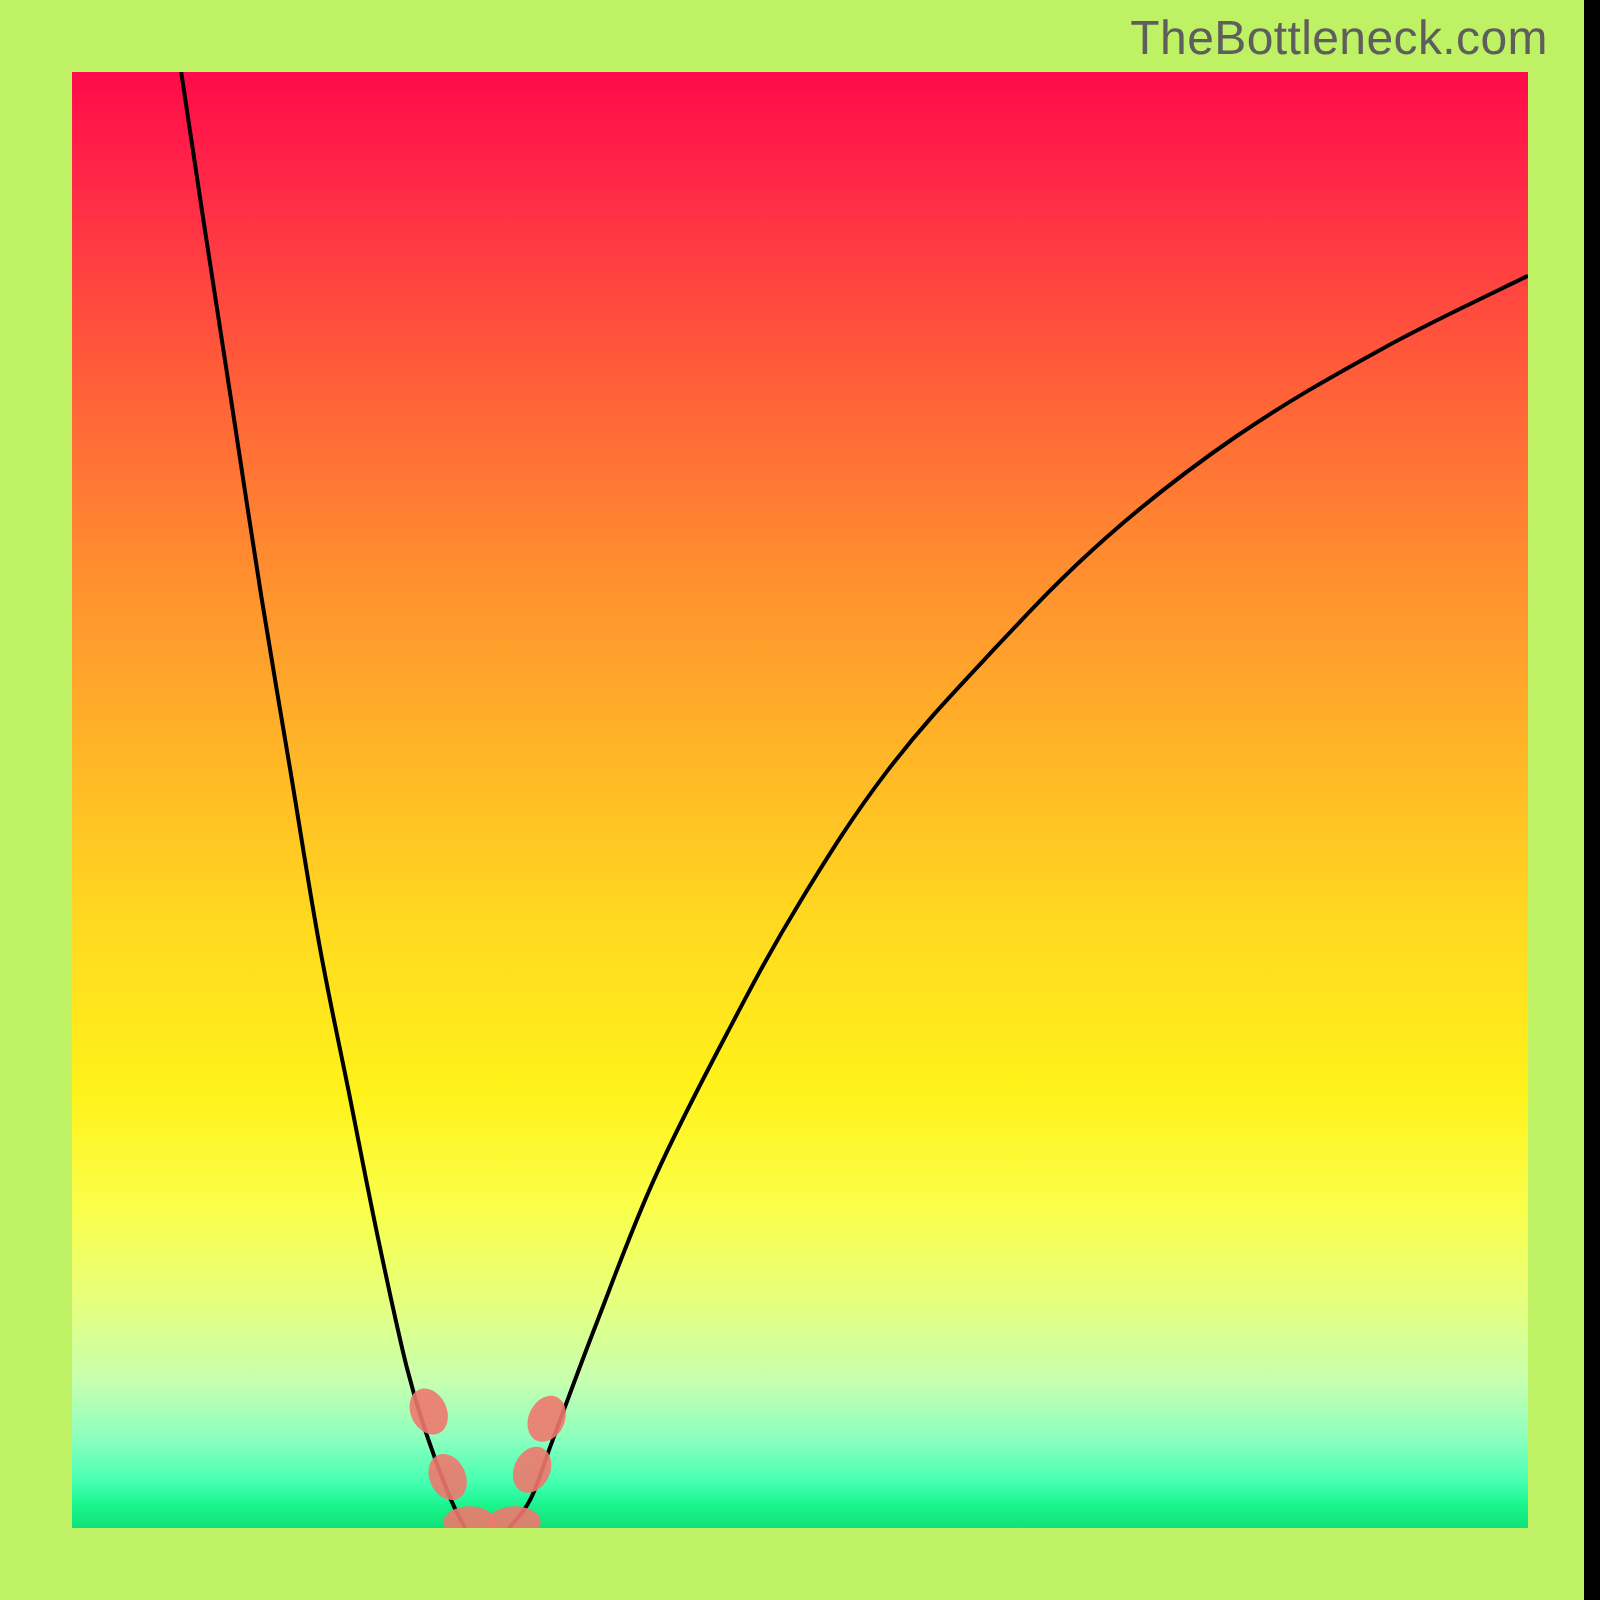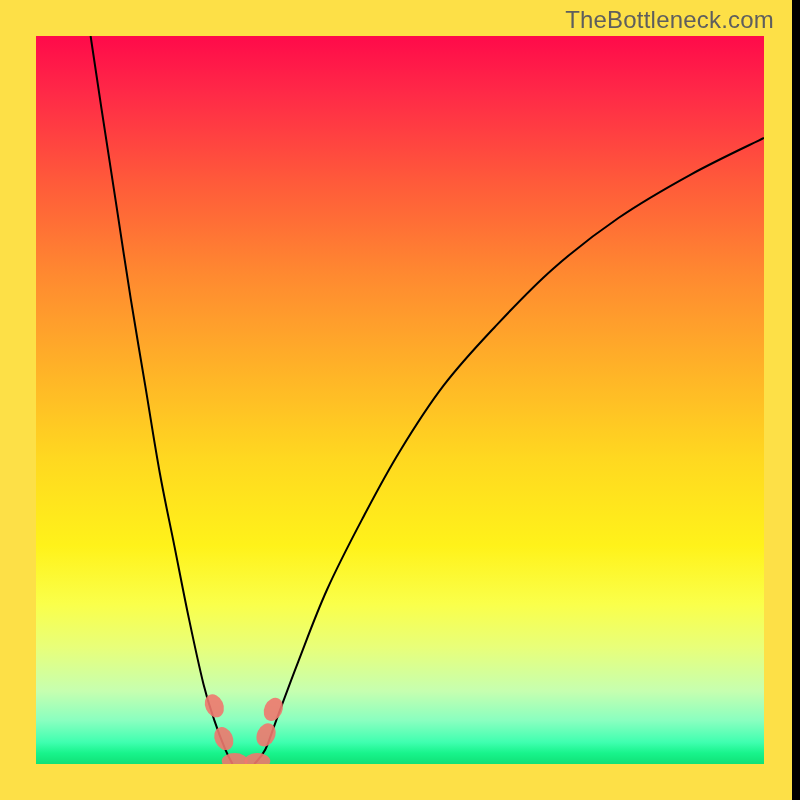--- a/index.html
+++ b/index.html
@@ -9,21 +9,21 @@
     height: 800px;
     background: #000;
     font-family: Arial, Helvetica, sans-serif;
     overflow: hidden;
   }
   .frame {
     position: absolute;
     top: 0; left: 0;
     width: 792px;
     height: 800px;
-    background: #fde047;
+    background: #bef264;
   }
   .watermark {
     position: absolute;
     top: 6px;
     right: 18px;
     color: #5e5e5e;
     font-size: 24px;
     font-weight: 400;
     letter-spacing: 0.2px;
     z-index: 50;

